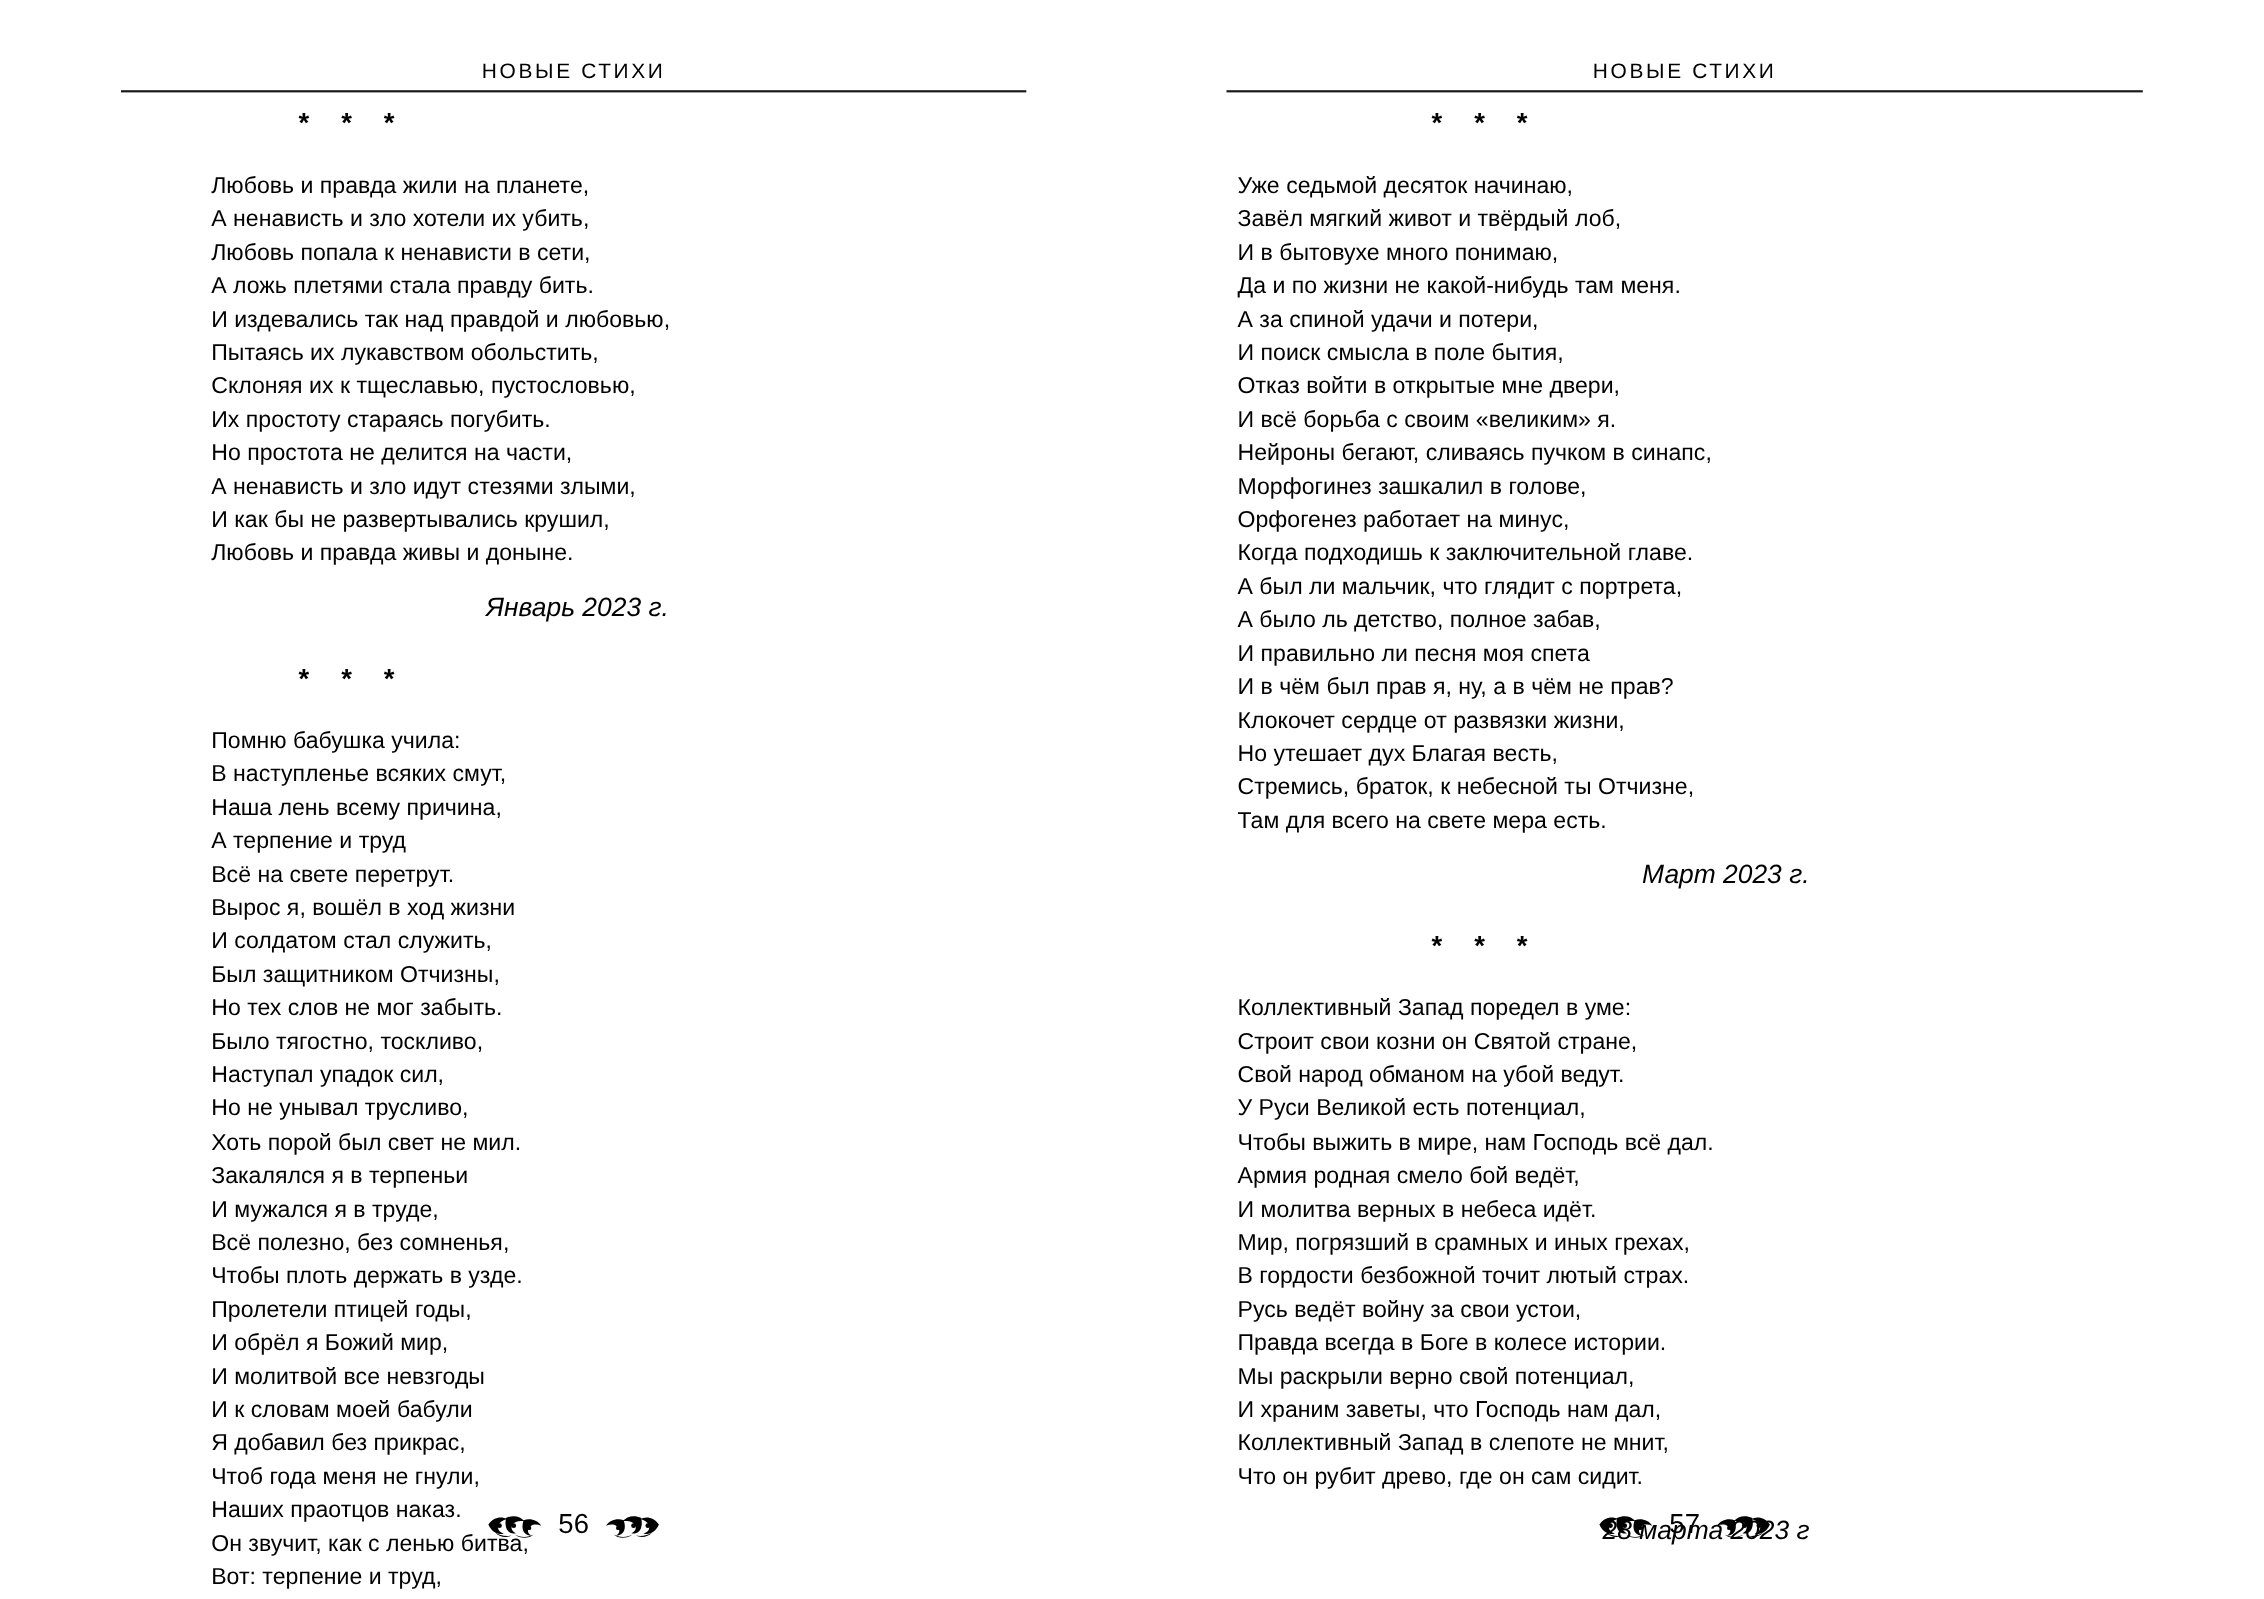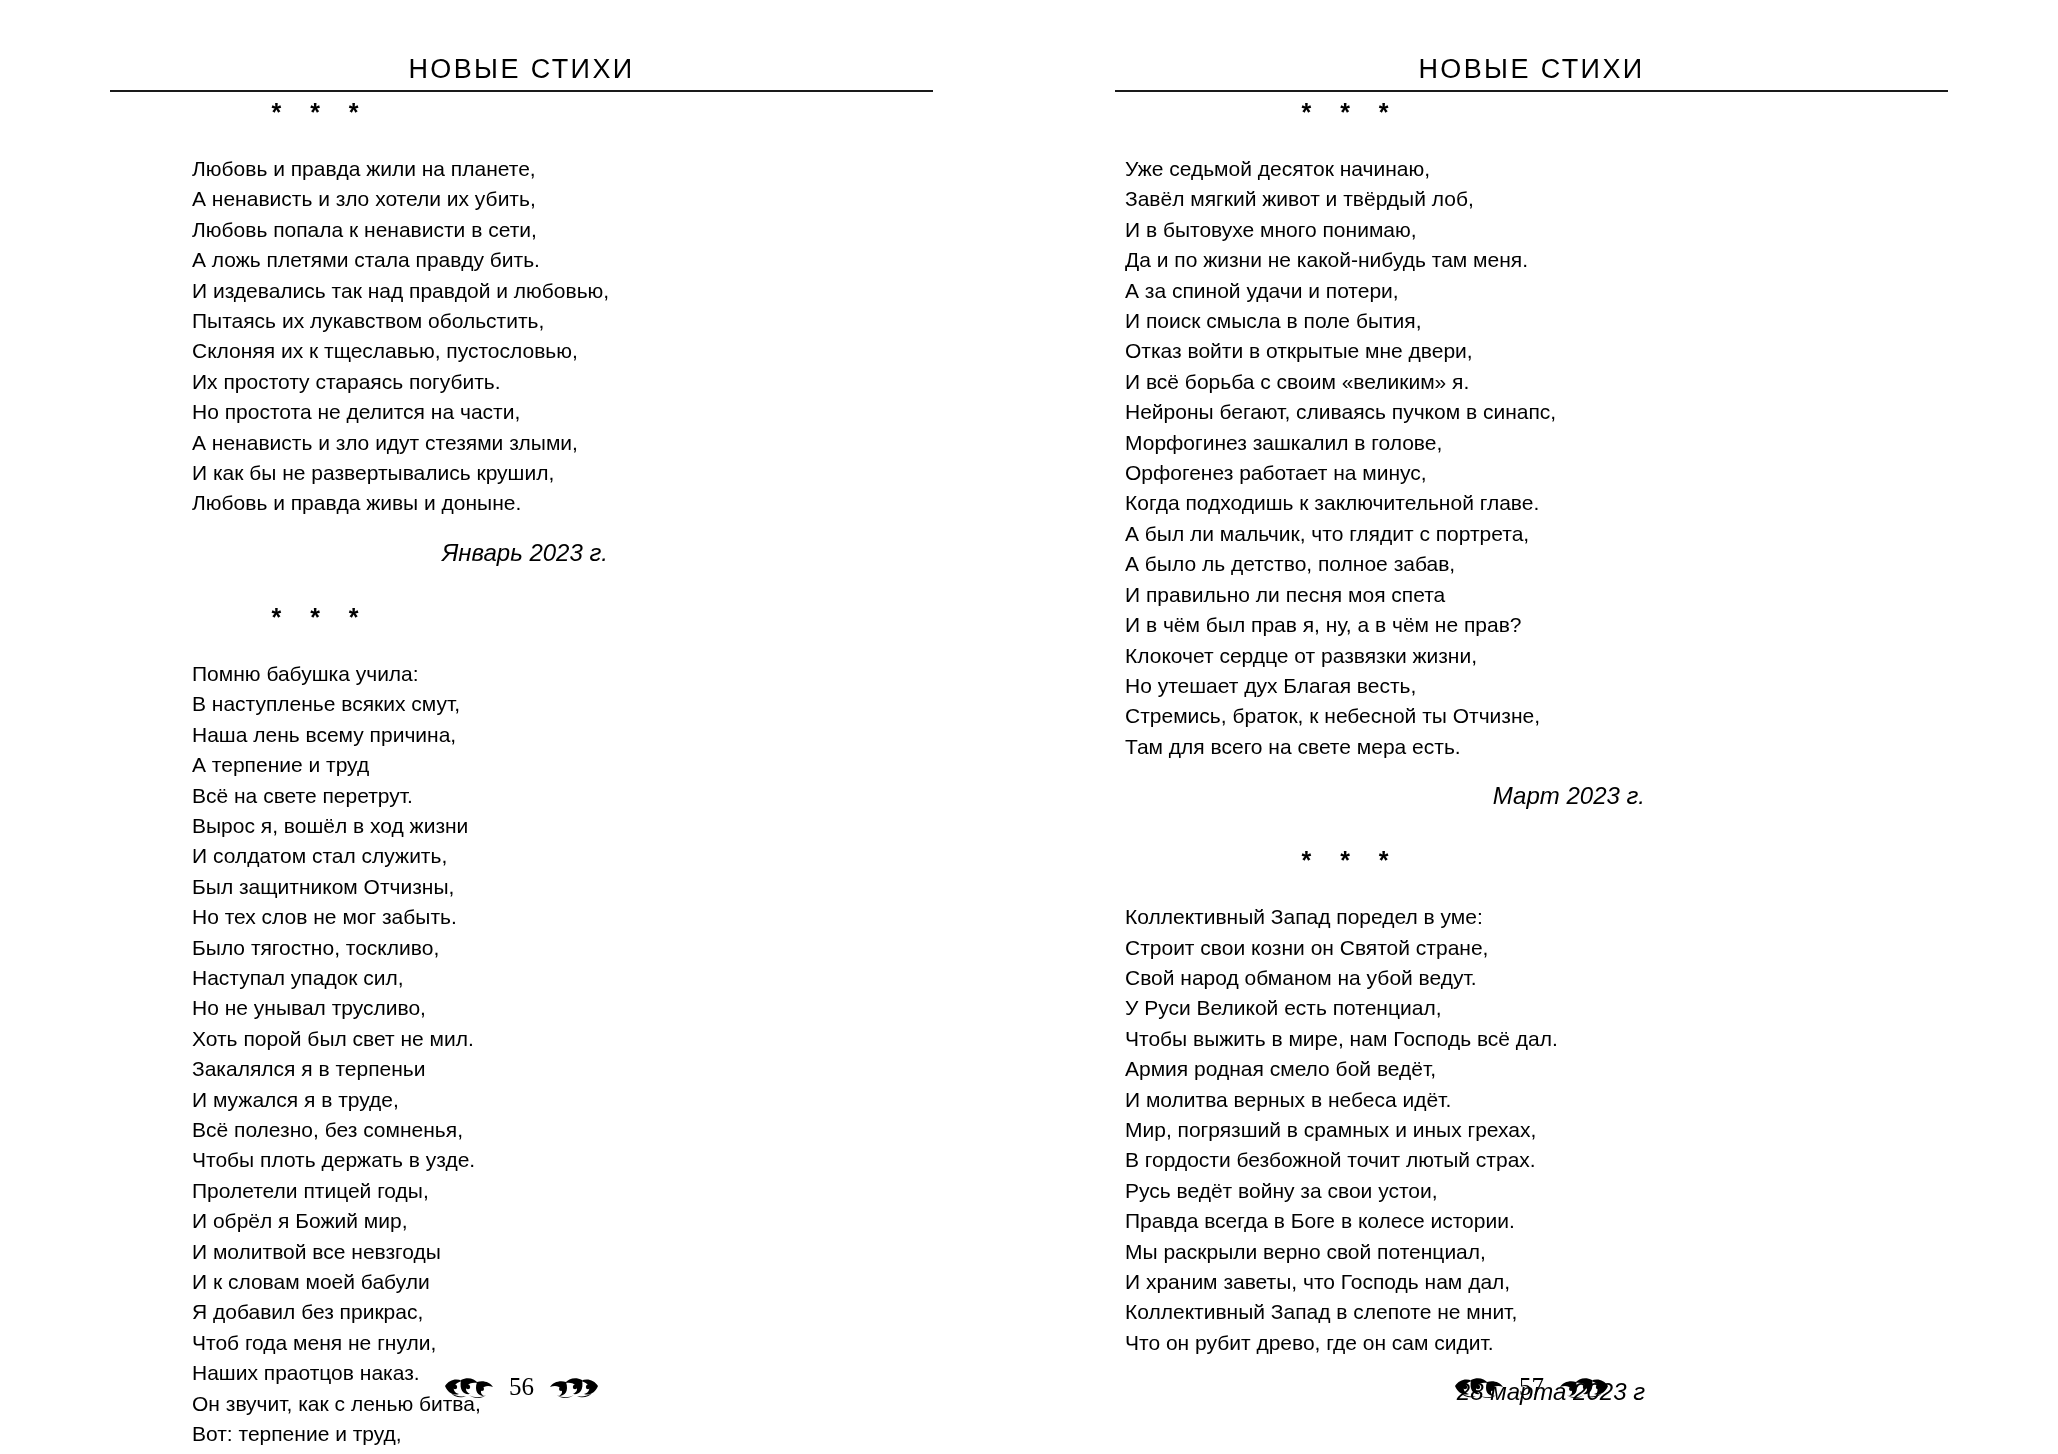--- a/index.html
+++ b/index.html
@@ -35,21 +35,21 @@
   
   .header {
     position: absolute;
     top: 56px;
     height: 30px;
   }
   .page-left  .header { left: 110px; right: 96px; }
   .page-right .header { left: 86px;  right: 110px; }
 
   .header-title {
-    font-size: 27px;
+    font-size: 19px;
     letter-spacing: 2.4px;
     text-align: center;
     line-height: 1;
     white-space: nowrap;
   }
   .header-rule {
     margin-top: 7px;
     border-top: 2.6px solid #1a1a1a;
     width: 100%;
   }
@@ -111,21 +111,20 @@
     gap: 14px;
     height: 38px;
   }
   .page-left  .footer { left: 110px; right: 96px; }
   .page-right .footer { left: 86px;  right: 110px; }
 
   .folio {
     font-size: 25px;
     line-height: 1;
     padding-bottom: 2px;
-    font-family: Liberation Serif, serif;
   }
   .orn { display: block; }
   .orn.flip { transform: scaleX(-1); }
 </style>
 </head>
 <body>
 
 <div class="spread">
 
   <div class="page page-left">

